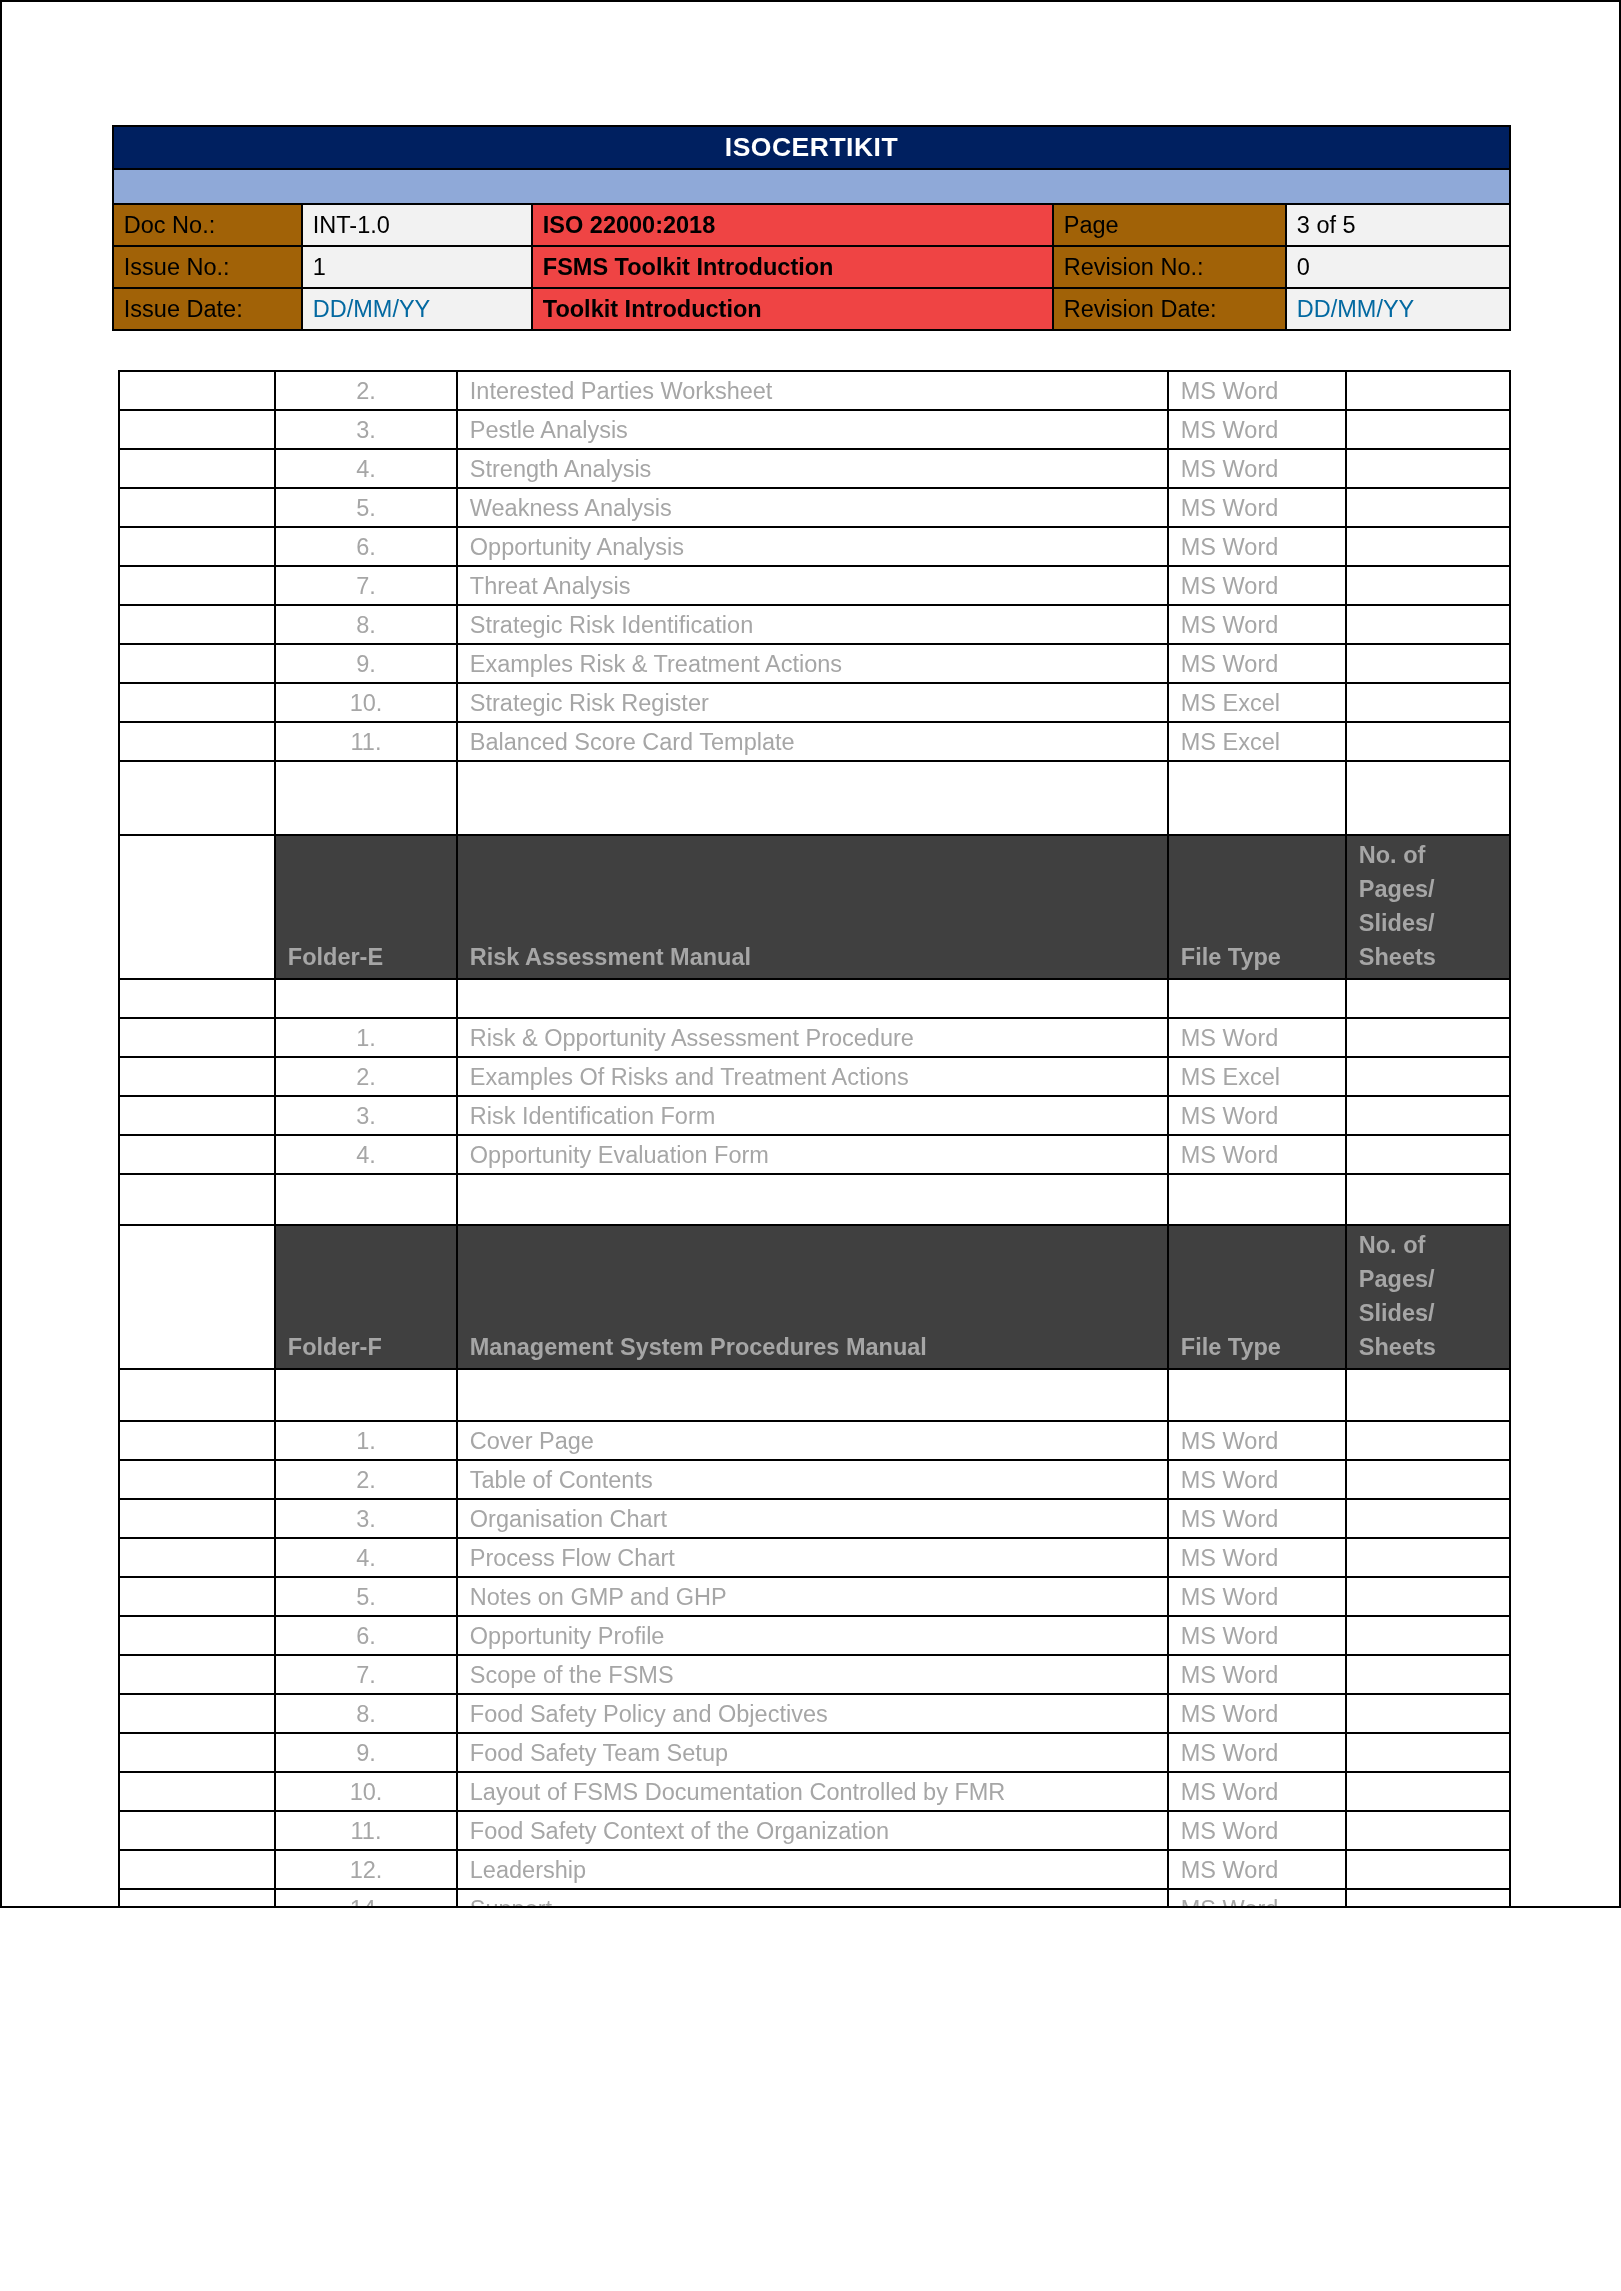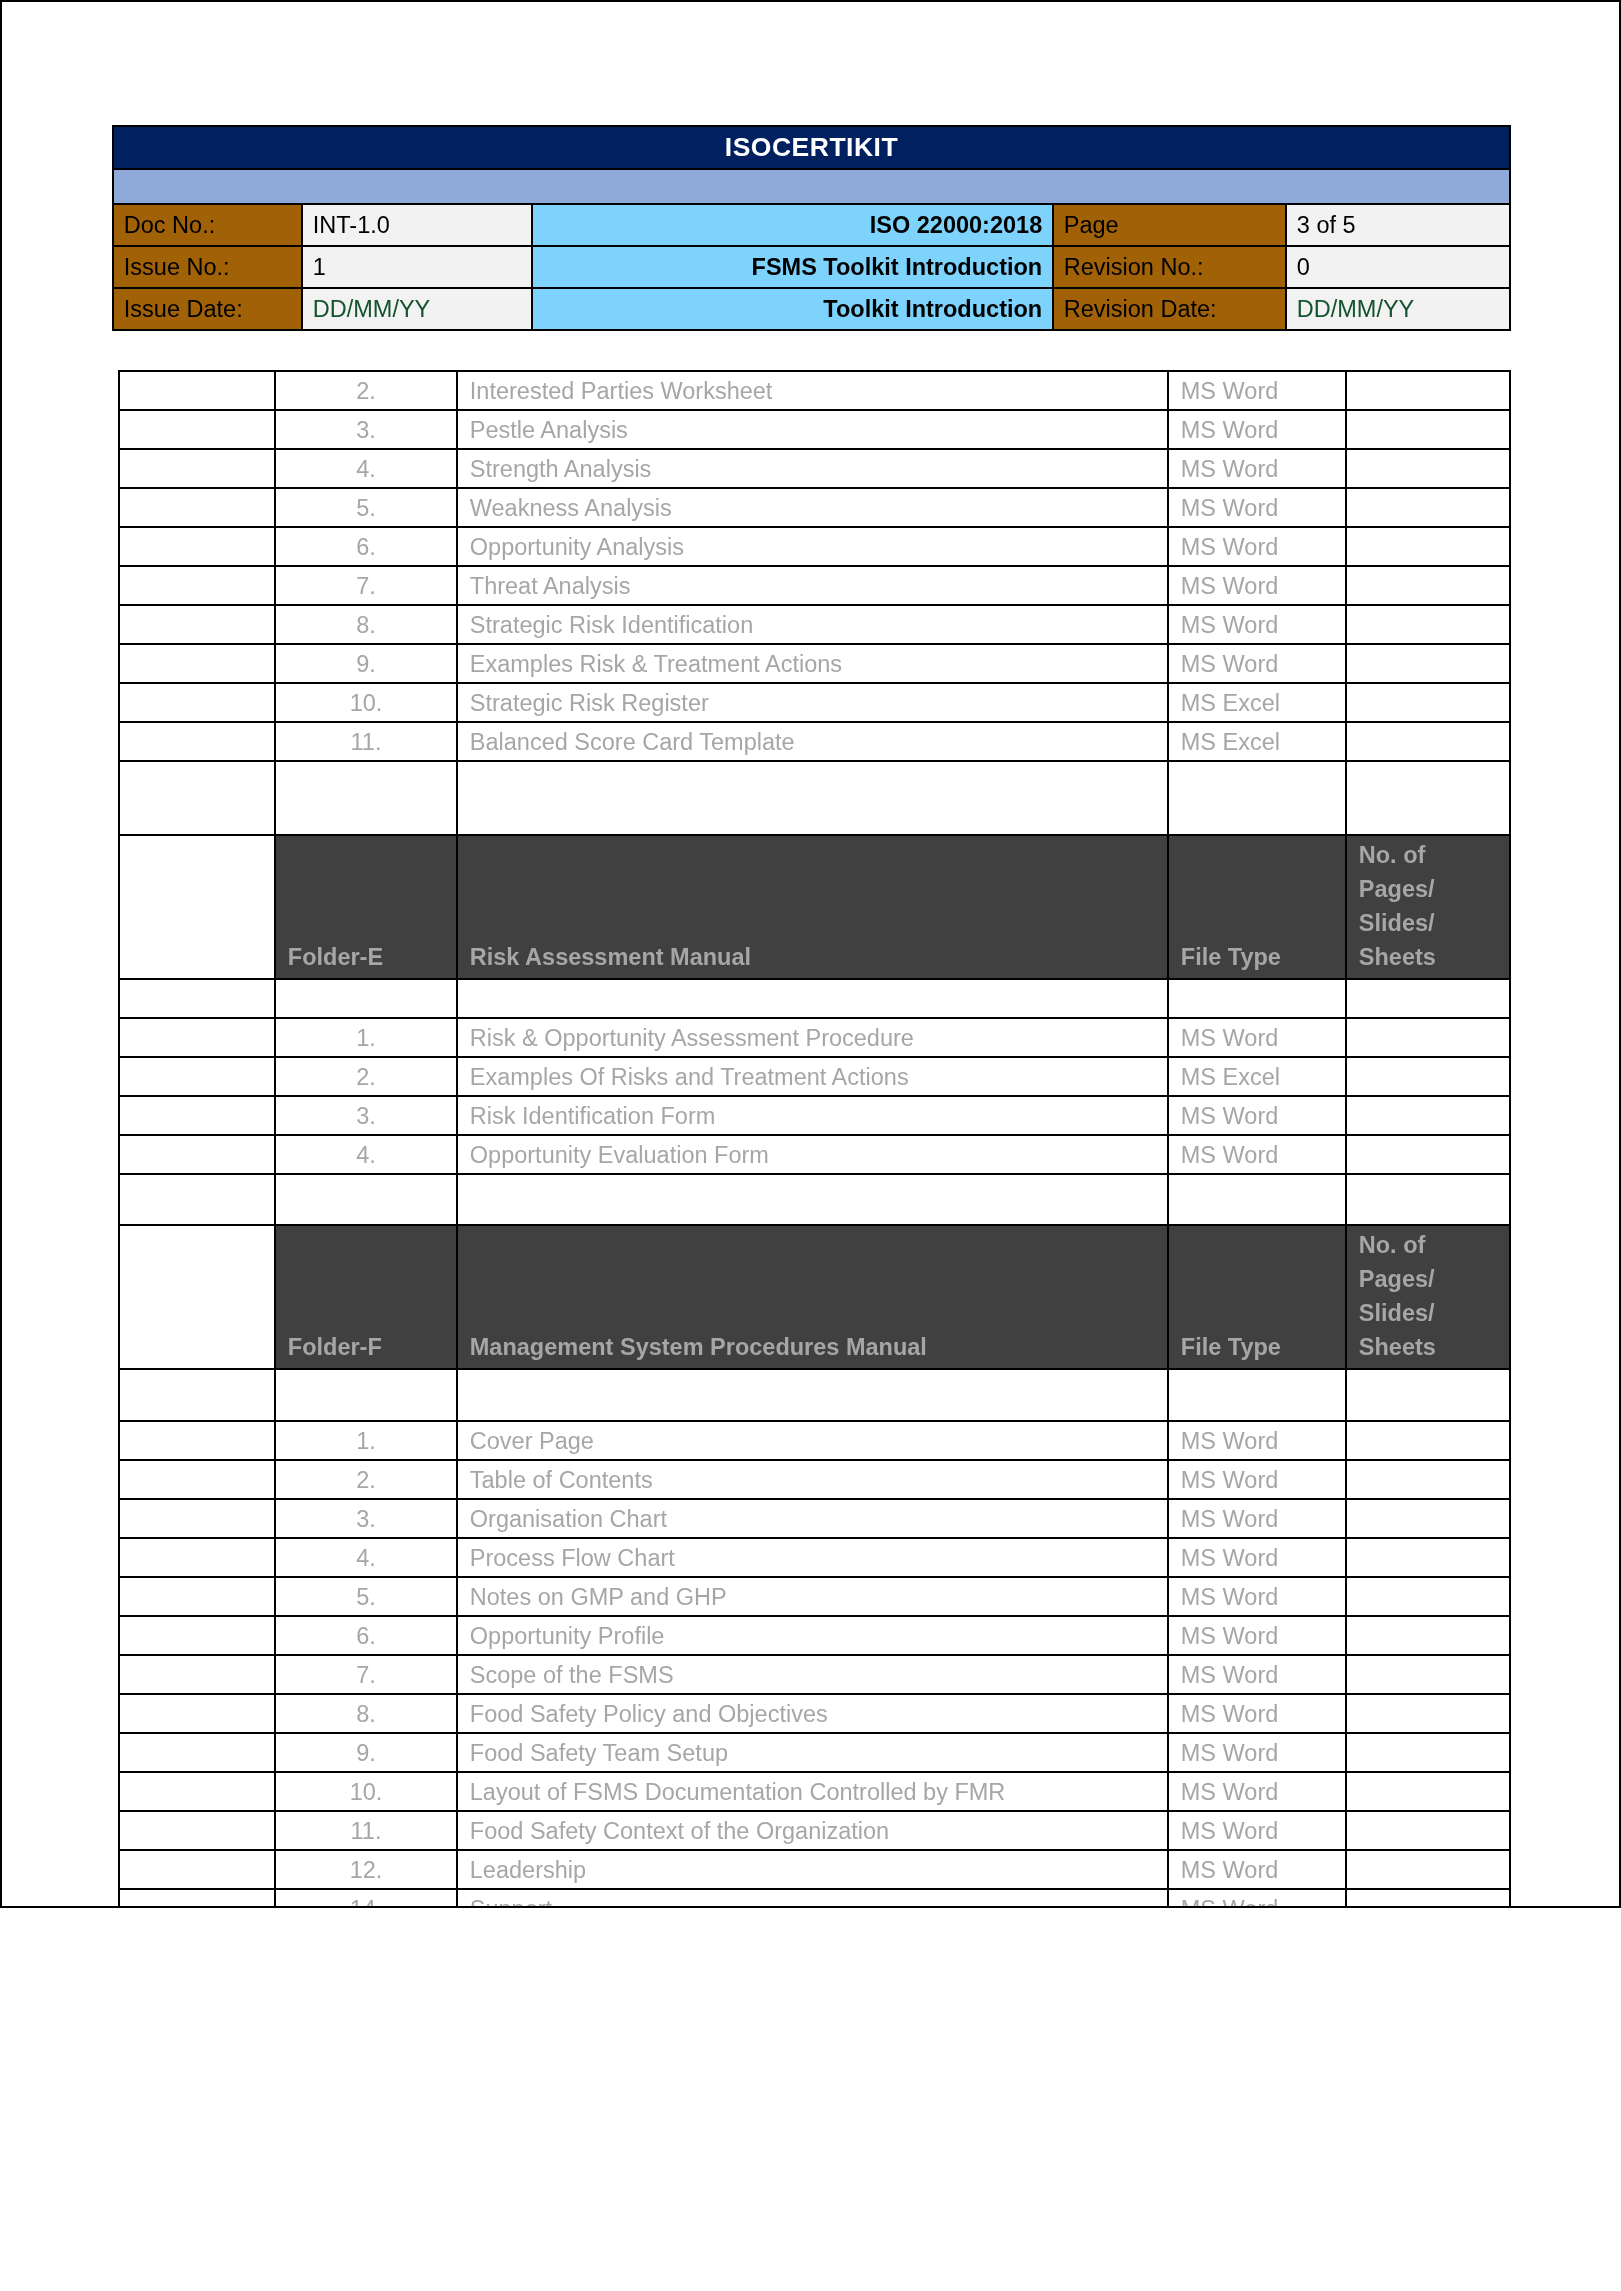--- a/index.html
+++ b/index.html
@@ -30,22 +30,22 @@
   .brand-row td {
     background:#002060; color:#ffffff;
     font-weight:bold; text-align:center;
     font-size:26.5px; height:43px;
     letter-spacing:0.5px;
   }
   .blue-row td { background:#8FA9D8; height:35px; }
   .meta-row { height:42px; }
   .label-cell { background:#a16207; }
   .value-cell { background:#F2F2F2; padding-left:13.7px; }
-  .center-cell { background:#7dd3fc; font-weight:bold; text-align:right; }
-  .placeholder { color:#14532d; }
+  .center-cell { background:#ef4444; font-weight:bold; text-align:left; }
+  .placeholder { color:#0369a1; }
 
   
   .main-table {
     position:absolute; left:116px; top:368px; width:1391px;
     border:2.9px solid #000;
   }
   .main-table td {
     border:2px solid #000;
     border-top-width:2.9px; border-bottom-width:2.9px;
     box-sizing:border-box;

